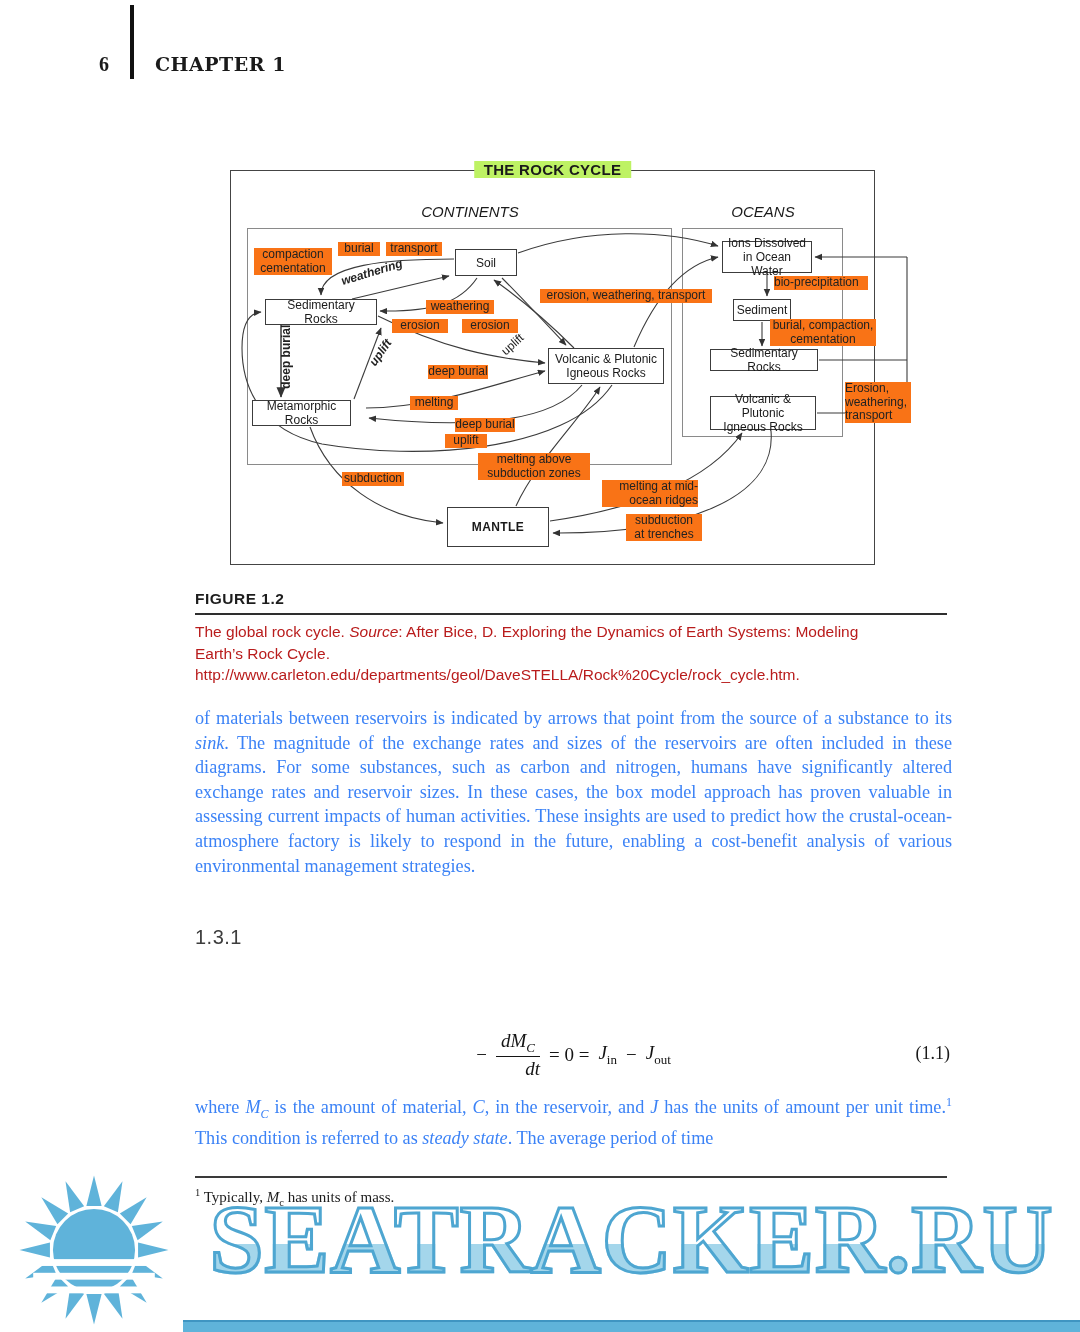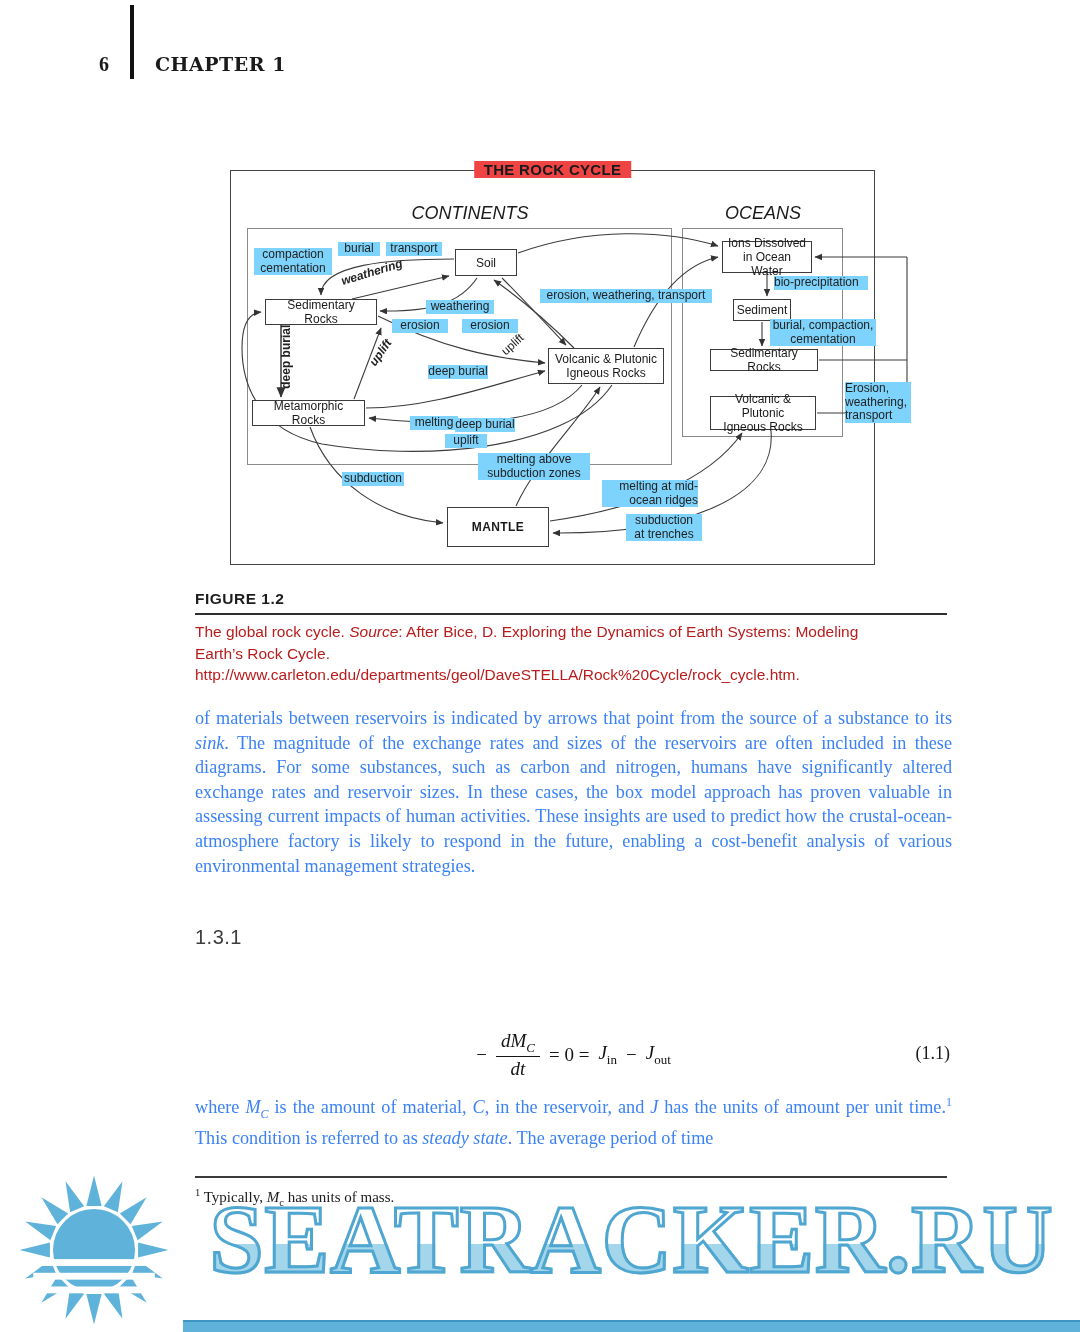--- a/index.html
+++ b/index.html
@@ -9,30 +9,30 @@
 
   
   .page-num { position:absolute; left:99px; top:53px; font:bold 20px "Liberation Serif", serif; }
   .head-bar { position:absolute; left:130px; top:5px; width:4px; height:74px; background:#111; }
   .chap-label { position:absolute; left:155px; top:53px; font:bold 19px "DejaVu Serif", serif; letter-spacing:.5px; }
   .chap-title { position:absolute; left:290px; top:53px; font:19px "Liberation Serif", serif; color:#222; }
 
   
   .figure { position:absolute; left:230px; top:170px; width:645px; height:395px; font-size:12px; }
   .fig-border { position:absolute; left:0; top:0; width:645px; height:395px; border:1.3px solid #444; }
-  .fig-title { position:absolute; top:-9px; left:50%; transform:translateX(-50%); background:#ef4444; padding:0 10px;
+  .fig-title { position:absolute; top:-9px; left:50%; transform:translateX(-50%); background:#bef264; padding:0 10px;
                font-weight:bold; font-size:15px; letter-spacing:.3px; z-index:3; white-space:nowrap; }
-  .region-label { position:absolute; font-style:italic; font-size:18px; z-index:2; text-align:center; }
+  .region-label { position:absolute; font-style:italic; font-size:15px; z-index:2; text-align:center; }
   .subbox { position:absolute; border:1px solid #8a8a8a; z-index:0; }
   .arrows { position:absolute; left:0; top:0; z-index:1; }
   .dnode { position:absolute; border:1px solid #3c3c3c; background:#fff; z-index:2; font-size:12px; line-height:14px;
            display:flex; align-items:center; justify-content:center; text-align:center; white-space:pre-line; padding:1px 3px; }
   .dnode.bold { font-weight:bold; letter-spacing:.4px; }
   .dlabel { position:absolute; font-size:12px; line-height:13.5px; z-index:2; text-align:center;
-            white-space:pre-line; background:#7dd3fc; color:#222; }
+            white-space:pre-line; background:#f97316; color:#222; }
   .rot-weathering { transform:rotate(-17deg); font-weight:bold; font-style:italic; background:transparent; }
   .rot-deepburial { transform:rotate(-90deg); font-weight:bold; background:transparent; }
   .rot-upliftbold { transform:rotate(-55deg); font-weight:bold; font-style:italic; background:transparent; }
   .rot-uplift     { transform:rotate(-42deg); background:transparent; }
   .ta-left { text-align:left; }
 
   
   .fig-label { position:absolute; left:195px; top:590px; font:bold 15.5px "Liberation Sans", sans-serif; letter-spacing:.5px; color:#1d1d1d; }
   .fig-rule { position:absolute; left:195px; top:613px; width:752px; height:2px; background:#2e2e2e; }
   .fig-caption { position:absolute; left:195px; top:621px; width:690px; font-size:15.5px; line-height:21.5px; color:#b91c1c; }
@@ -51,21 +51,21 @@
   .section-head { position:absolute; left:195px; top:926px; display:flex; align-items:baseline; }
   .sec-num { font:20px "Liberation Sans", sans-serif; color:#3d3d3d; margin-right:24px; letter-spacing:.5px; }
   .sec-title { font:bold 20.5px "Liberation Sans", sans-serif; color:#111; letter-spacing:.2px; }
 
   
   .equation { position:absolute; left:195px; top:1026px; width:757px; height:58px; }
   .eq-body { display:flex; align-items:center; justify-content:center; gap:9px; height:100%;
              font-family:"Liberation Serif", serif; font-size:19px; color:#141414; }
   .eq-body i { font-style:italic; }
   .eq-body sub { font-size:13px; }
-  .frac { display:inline-block; text-align:center; vertical-align:middle; }
+  .frac { display:inline-block; text-align:right; vertical-align:middle; }
   .frac .num { display:block; border-bottom:1.3px solid #141414; padding:0 5px 1px; }
   .frac .den { display:block; padding-top:1px; }
   .eq-number { position:absolute; right:2px; top:17px; font:18px "Liberation Serif", serif; }
 
   
   .foot-rule { position:absolute; left:195px; top:1176px; width:752px; height:1.6px; background:#3a3a3a; }
   .footnote { position:absolute; left:195px; top:1187px; font:15px "Liberation Serif", serif; color:#1b1b1b; }
   .footnote i { font-style:italic; }
   .footnote sub { font-size:10.5px; }
   .footnote sup { font-size:10.5px; }
@@ -126,21 +126,21 @@
         <path d="M 532 152 L 532 176" marker-end="url(#arrow)"></path>
         <path d="M 589 190 L 677 190"></path>
         <path d="M 587 243 L 677 243"></path>
         <path d="M 677 243 L 677 87"></path>
         <path d="M 677 87 L 585 87" marker-end="url(#arrow)"></path>
       </g>
     </svg>
 
     <div class="dnode" style="left:225px;top:79px;width:62px;height:27px;">Soil</div>
     <div class="dnode" style="left:35px;top:129px;width:112px;height:26px;">Sedimentary Rocks</div>
-    <div class="dnode" style="left:22px;top:230px;width:113px;height:26px;">Metamorphic Rocks</div>
+    <div class="dnode" style="left:22px;top:230px;width:99px;height:26px;">Metamorphic Rocks</div>
     <div class="dnode" style="left:318px;top:178px;width:116px;height:36px;">Volcanic &amp; Plutonic
 Igneous Rocks</div>
     <div class="dnode" style="left:492px;top:71px;width:90px;height:32px;">Ions Dissolved
 in Ocean Water</div>
     <div class="dnode" style="left:503px;top:129px;width:58px;height:22px;">Sediment</div>
     <div class="dnode" style="left:480px;top:179px;width:108px;height:22px;">Sedimentary Rocks</div>
     <div class="dnode" style="left:480px;top:226px;width:106px;height:34px;">Volcanic &amp; Plutonic
 Igneous Rocks</div>
     <div class="dnode bold" style="left:217px;top:337px;width:102px;height:40px;">MANTLE</div>
 
@@ -150,21 +150,21 @@
     <div class="dlabel" style="left:156px;top:72px;width:56px;">transport</div>
     <div class="dlabel rot-weathering" style="left:100px;top:96px;width:84px;">weathering</div>
     <div class="dlabel" style="left:196px;top:130px;width:68px;">weathering</div>
     <div class="dlabel" style="left:162px;top:149px;width:56px;">erosion</div>
     <div class="dlabel" style="left:232px;top:149px;width:56px;">erosion</div>
     <div class="dlabel" style="left:310px;top:119px;width:172px;">erosion, weathering, transport</div>
     <div class="dlabel rot-deepburial" style="left:17px;top:180px;width:80px;">deep burial</div>
     <div class="dlabel rot-upliftbold" style="left:128px;top:176px;width:46px;">uplift</div>
     <div class="dlabel rot-uplift" style="left:260px;top:168px;width:46px;">uplift</div>
     <div class="dlabel" style="left:198px;top:195px;width:60px;">deep burial</div>
-    <div class="dlabel" style="left:180px;top:226px;width:48px;margin-top:20px;">melting</div>
+    <div class="dlabel" style="left:180px;top:226px;width:48px;">melting</div>
     <div class="dlabel" style="left:225px;top:248px;width:60px;">deep burial</div>
     <div class="dlabel" style="left:215px;top:264px;width:42px;">uplift</div>
     <div class="dlabel ta-left" style="left:544px;top:106px;width:94px;">bio-precipitation</div>
     <div class="dlabel" style="left:540px;top:149px;width:106px;">burial, compaction,
 cementation</div>
     <div class="dlabel ta-left" style="left:615px;top:212px;width:66px;">Erosion,
 weathering,
 transport</div>
     <div class="dlabel" style="left:112px;top:302px;width:62px;">subduction</div>
     <div class="dlabel" style="left:248px;top:283px;width:112px;">melting above

